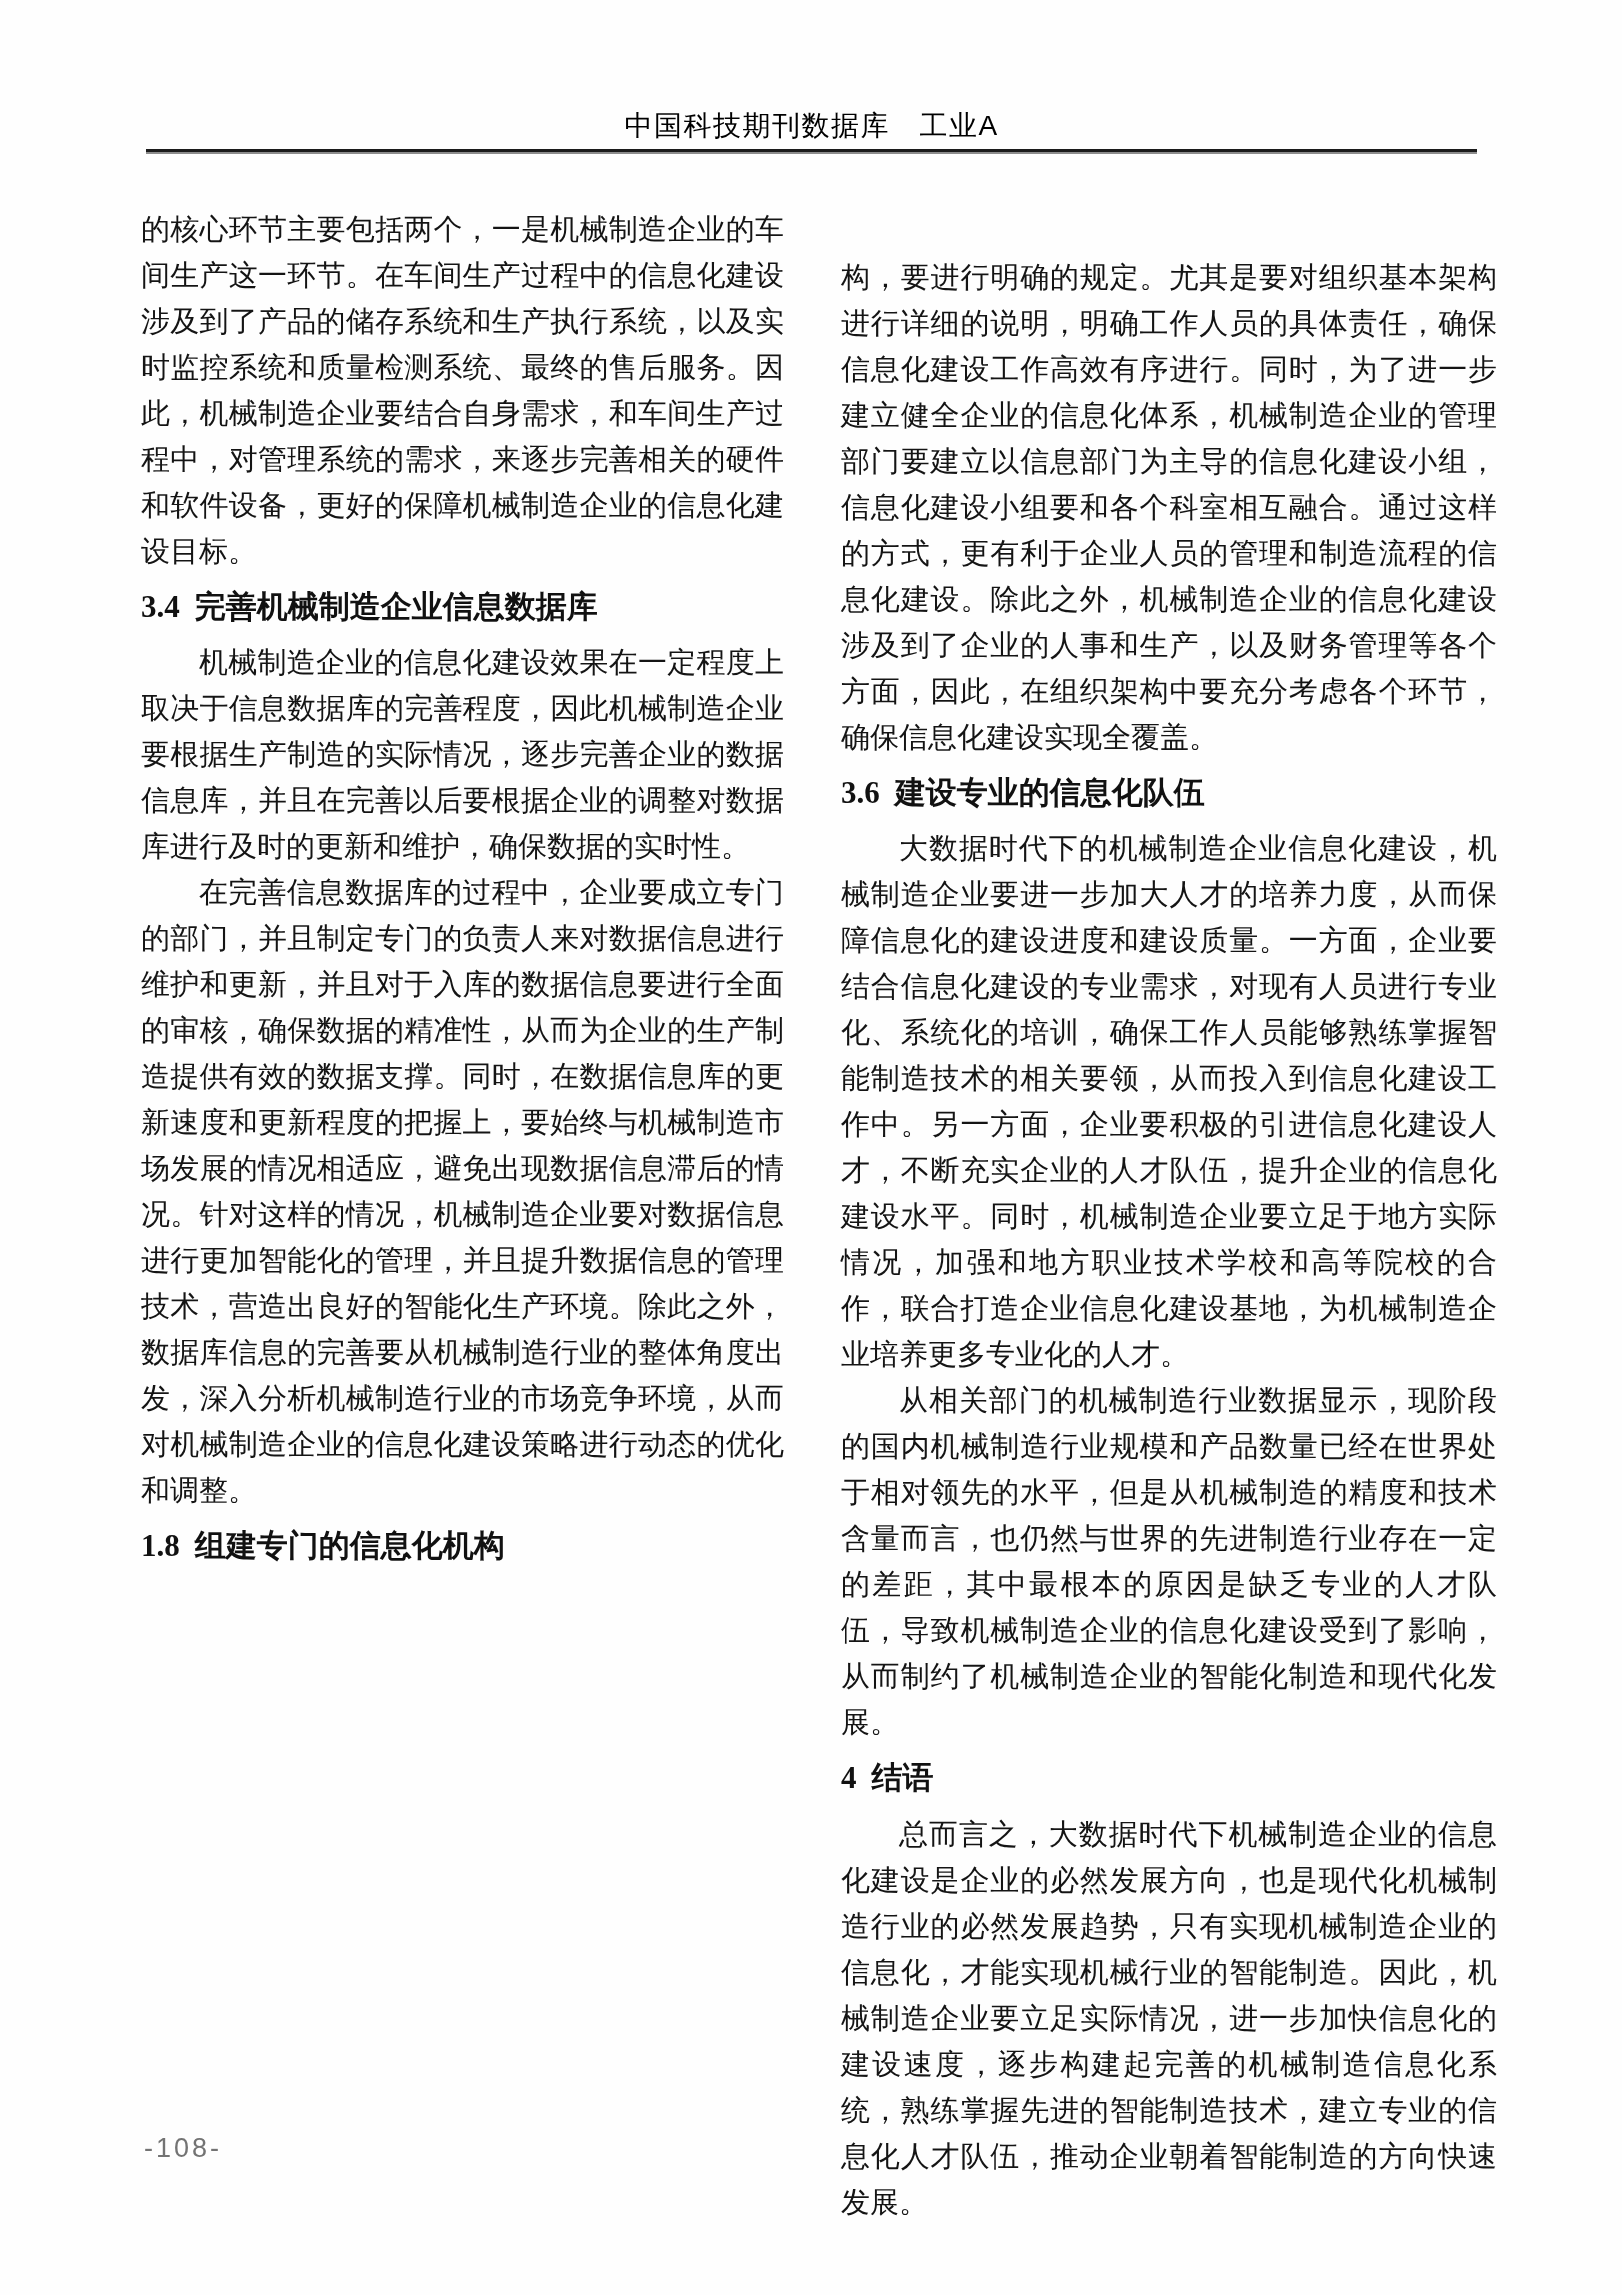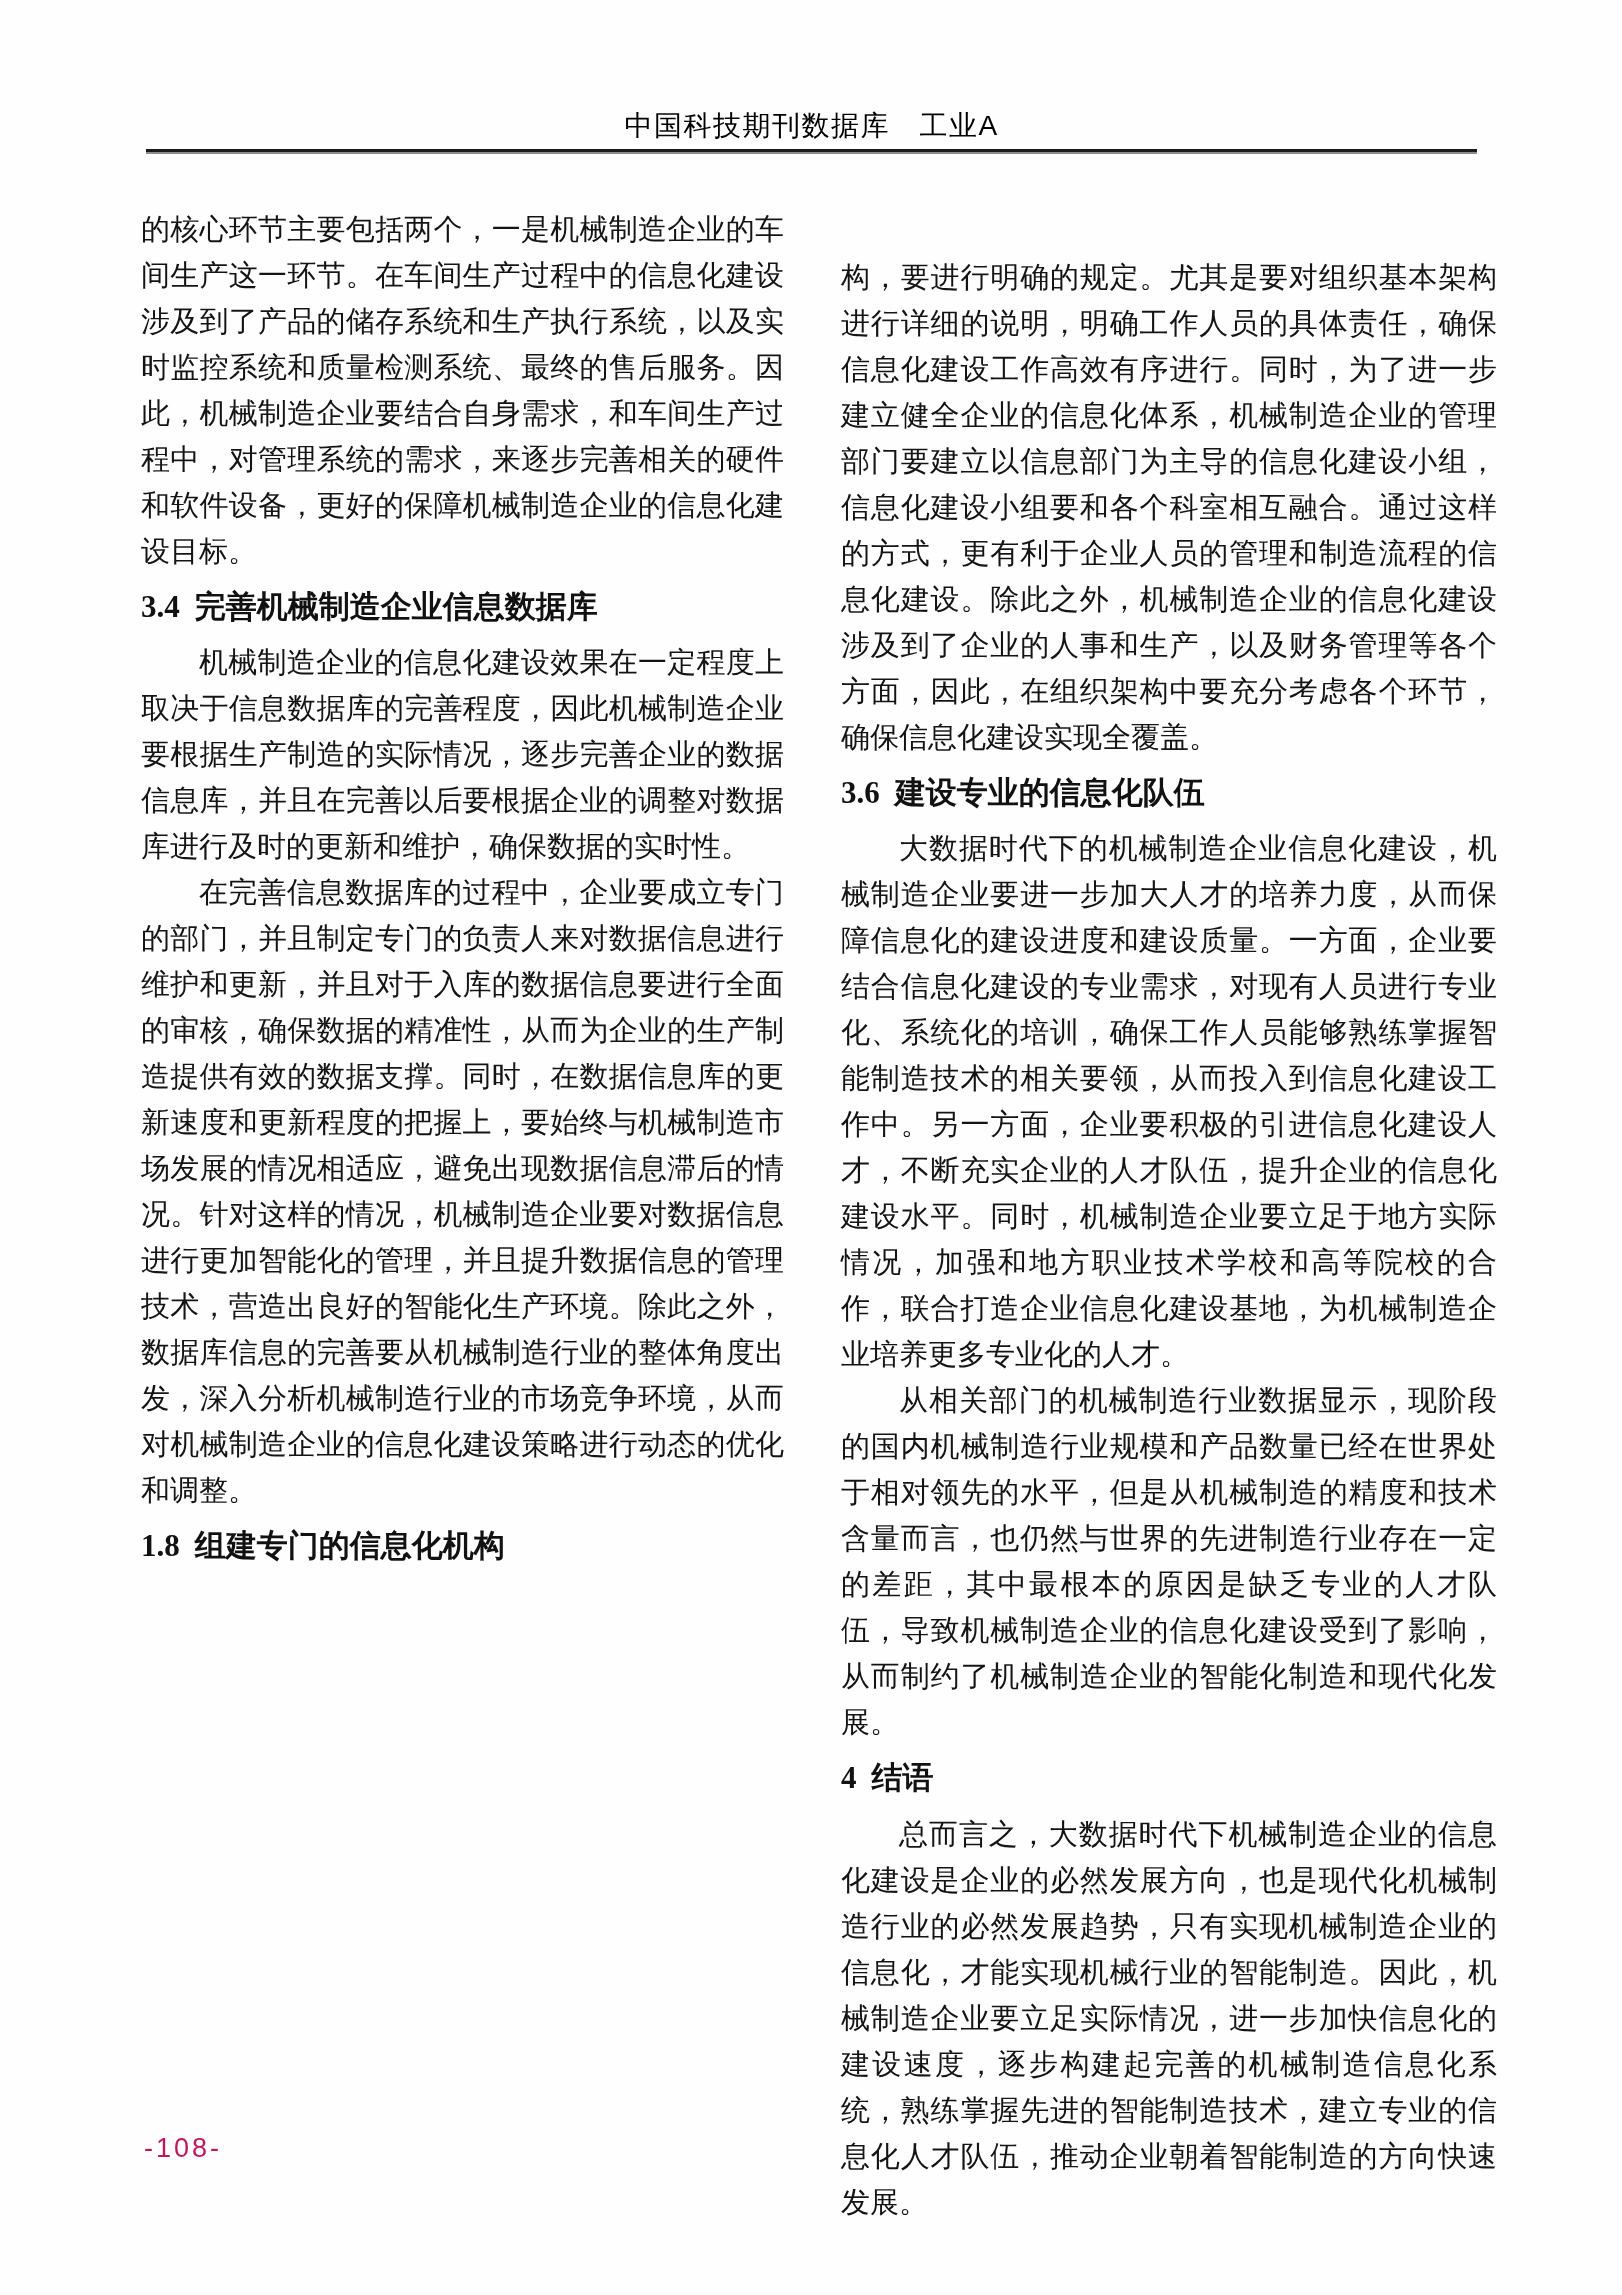--- a/index.html
+++ b/index.html
@@ -45,21 +45,21 @@
   .h-num{
     font-family:"Liberation Serif","DejaVu Serif",serif;
     font-weight:bold;
     margin-right:15px;
     text-align:right;
   }
   .page-number{
     position:absolute;left:144px;top:2132px;
     font-family:"Liberation Sans","DejaVu Sans",sans-serif;
     font-size:27px;line-height:33px;
-    letter-spacing:3px;color:#be185d;
+    letter-spacing:3px;color:#737373;
   }
 </style>
 </head>
 <body>
 
 <div class="page-header">
   <span>中国科技期刊数据库　工业A</span>
 </div>
 
 <div class="header-rule"></div>

